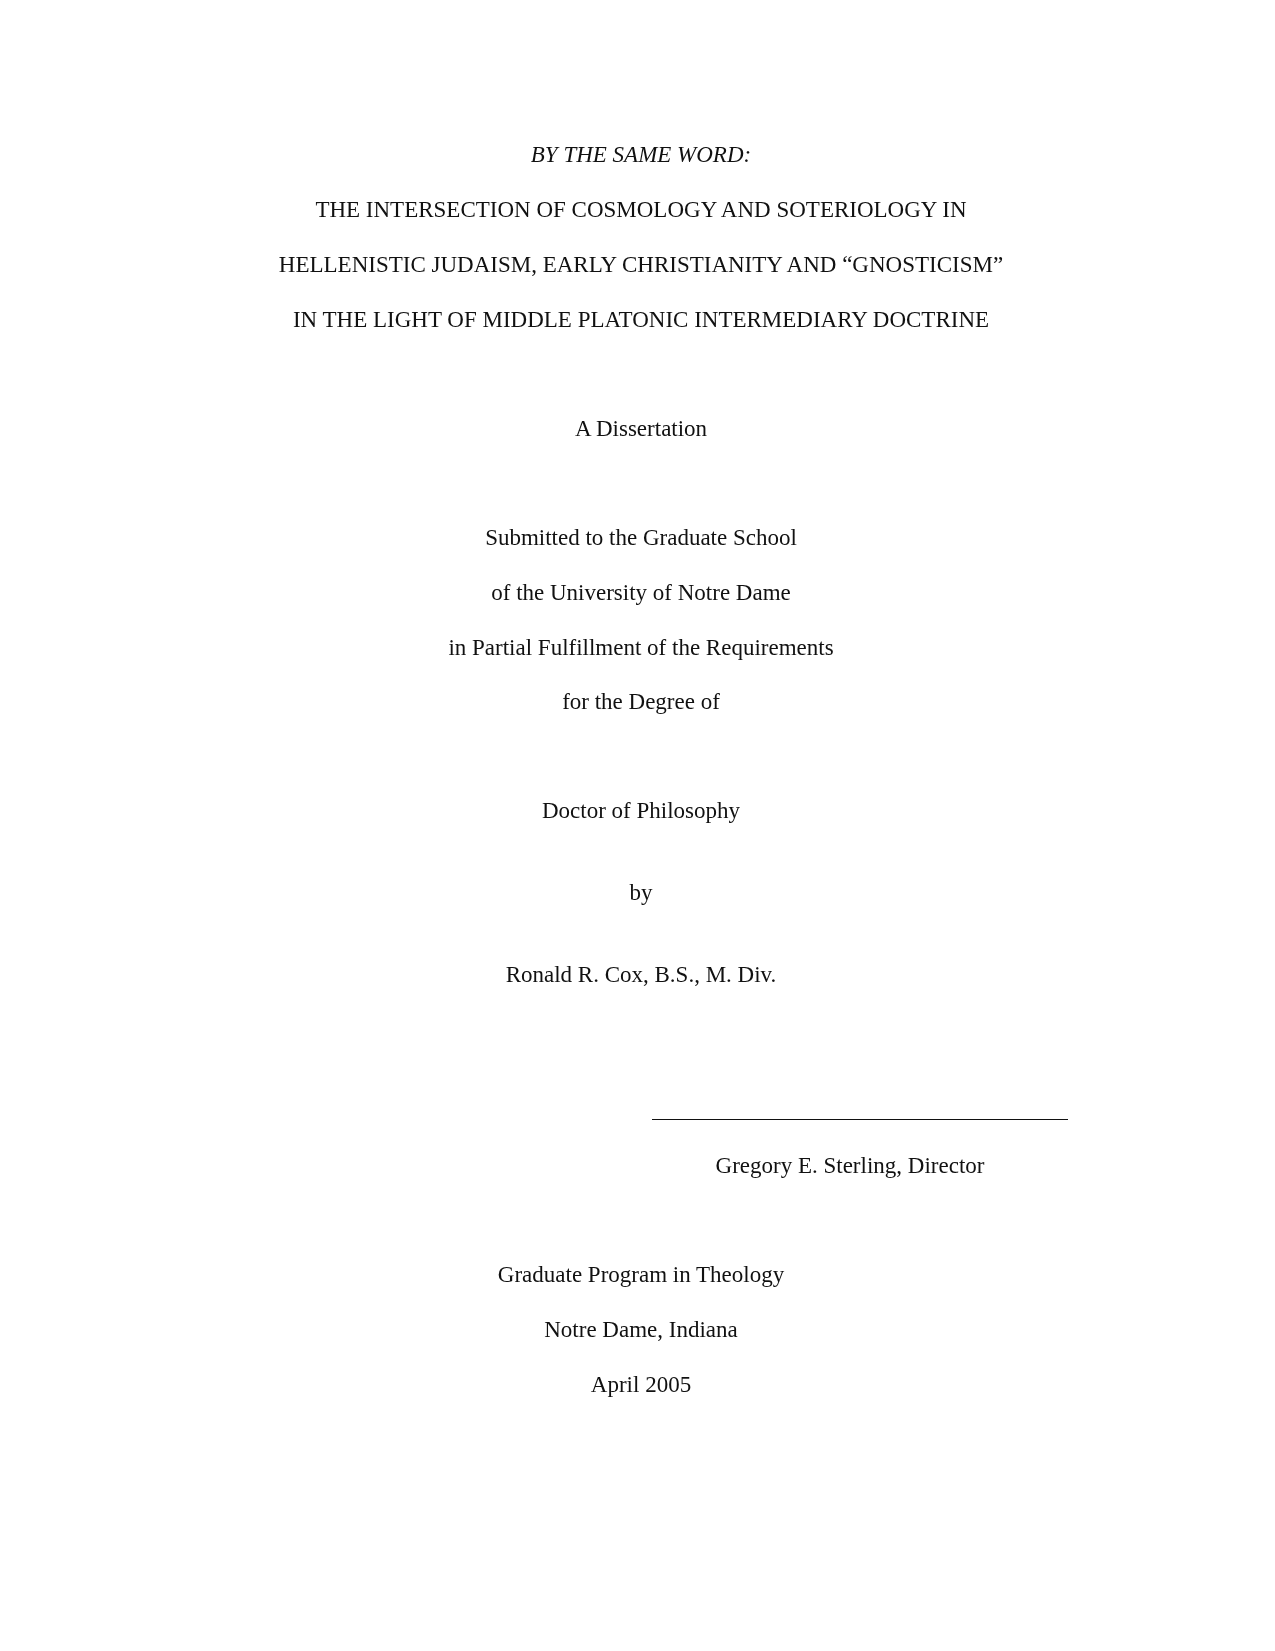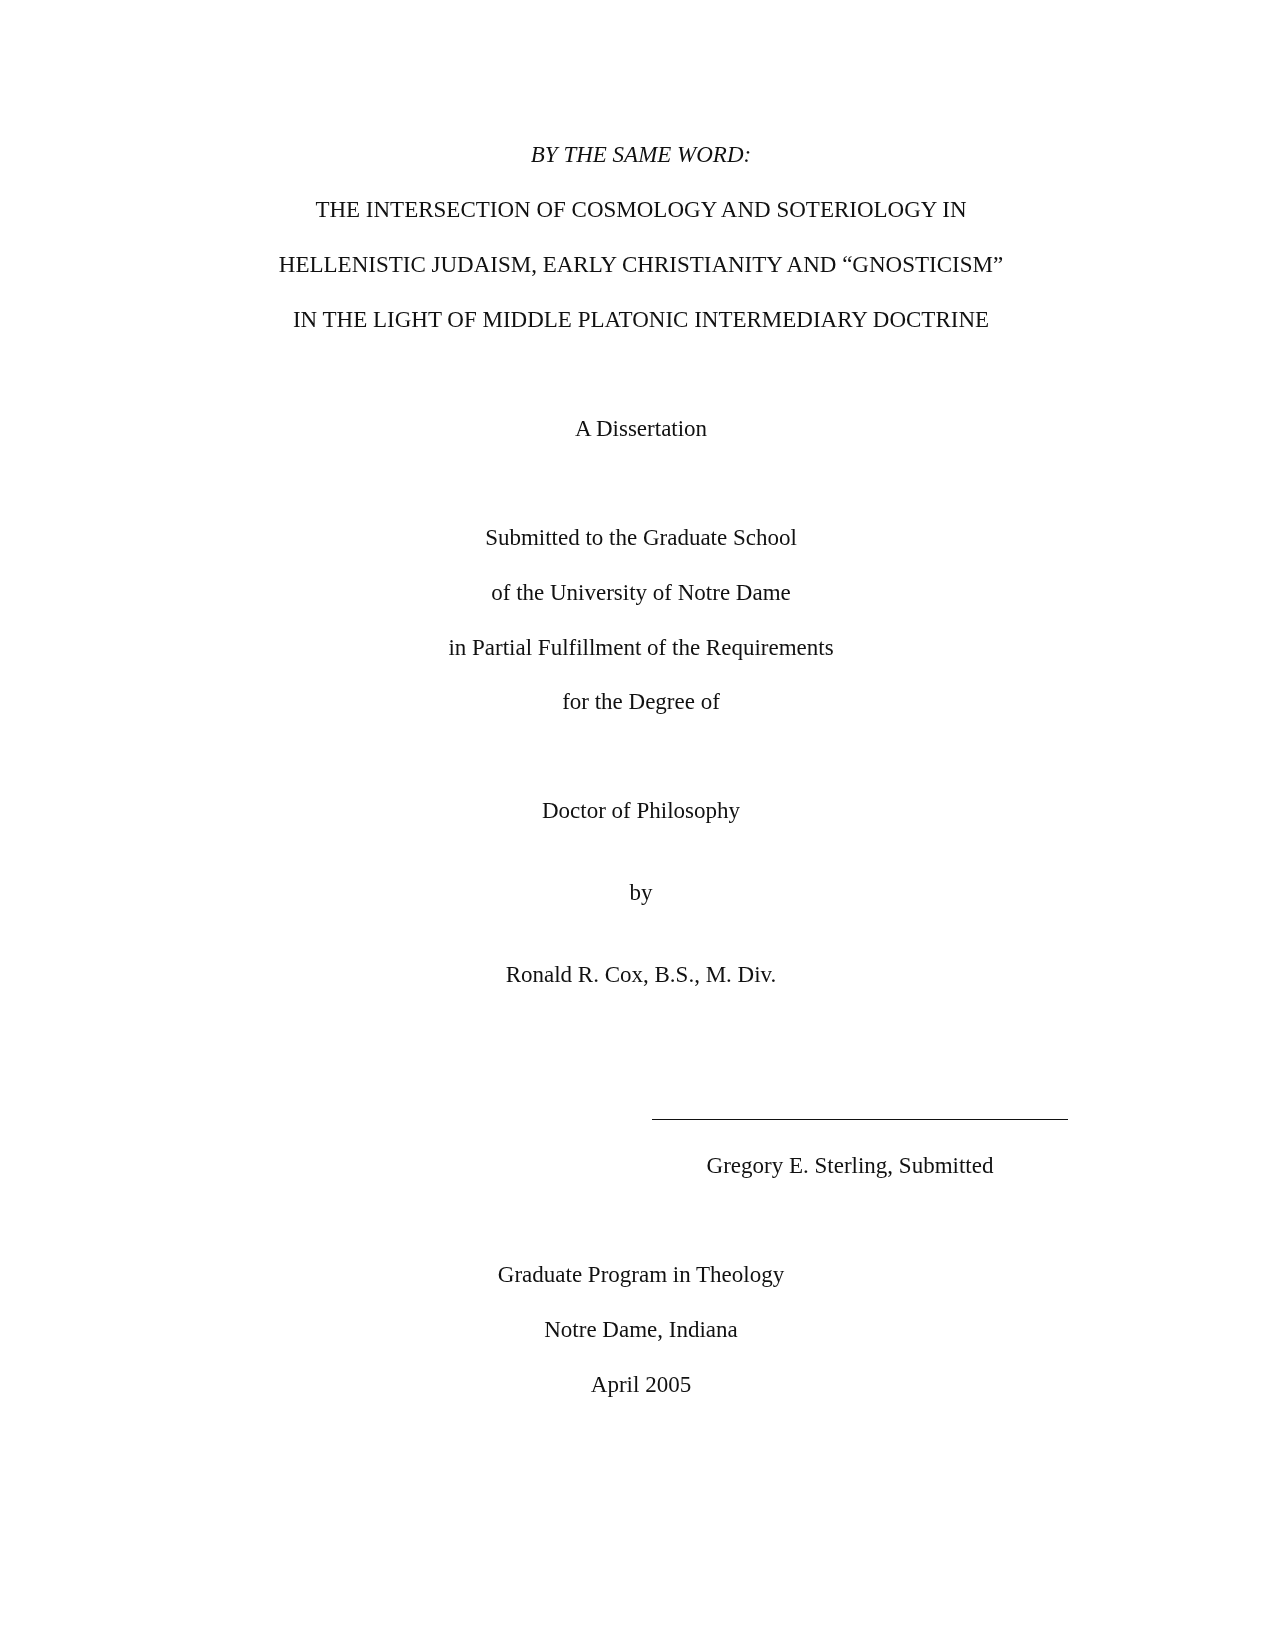--- a/index.html
+++ b/index.html
@@ -38,18 +38,18 @@
   <div class="line" style="top:524px">Submitted to the Graduate School</div>
   <div class="line" style="top:579px">of the University of Notre Dame</div>
   <div class="line" style="top:634px">in Partial Fulfillment of the Requirements</div>
   <div class="line" style="top:688px">for the Degree of</div>
 
   <div class="line" style="top:797px">Doctor of Philosophy</div>
   <div class="line" style="top:879px">by</div>
   <div class="line" style="top:961px">Ronald R. Cox, B.S., M. Div.</div>
 
   <div class="sig-rule"></div>
-  <div class="sig-name">Gregory E. Sterling, Submitted</div>
+  <div class="sig-name">Gregory E. Sterling, Director</div>
 
   <div class="line" style="top:1261px">Graduate Program in Theology</div>
   <div class="line" style="top:1316px">Notre Dame, Indiana</div>
   <div class="line" style="top:1371px">April 2005</div>
 </div>
 
 </body></html>

